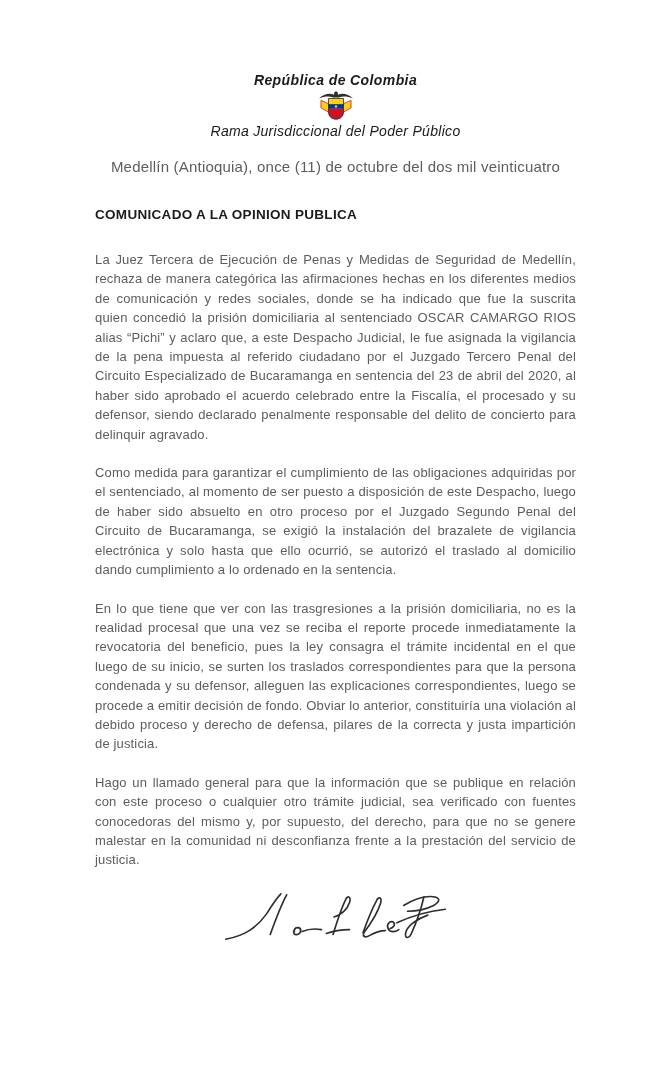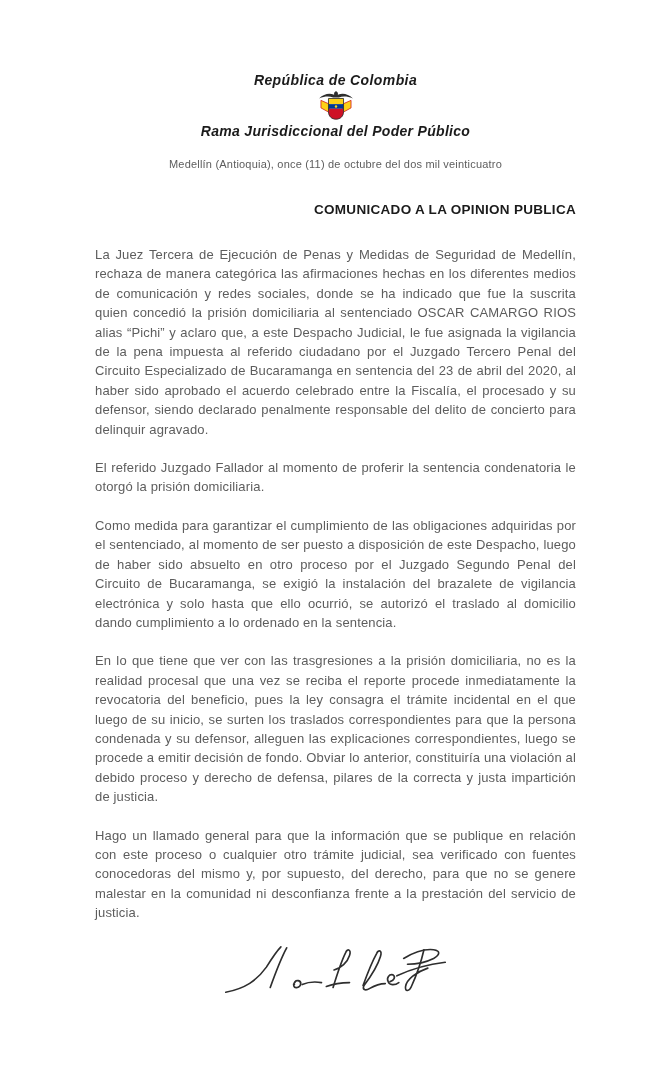--- a/index.html
+++ b/index.html
@@ -28,44 +28,44 @@
     font-style: italic;
     color: #1b1b1b;
     letter-spacing: 0.4px;
   }
   .crest {
     display: block;
     margin: 2px auto 0;
   }
   .branch {
     font-size: 14px;
-    font-weight: bold;
+    font-weight: normal;
     font-style: italic;
     color: #1b1b1b;
     letter-spacing: 0.3px;
     margin-top: 1px;
   }
   .court {
     font-size: 13.5px;
     font-weight: bold;
     color: #1b1b1b;
     line-height: 17px;
     letter-spacing: 0.2px;
     margin-top: 2px;
   }
   .dateline {
     margin-top: 19px;
     text-align: center;
     color: #5d5d5d;
-    font-size: 11px;
+    font-size: 15px;
     letter-spacing: 0.2px;
   }
   .doc-title {
     margin-top: 32px;
-    text-align: right;
+    text-align: left;
     font-weight: bold;
     color: #1b1b1b;
     font-size: 13.5px;
     letter-spacing: 0.3px;
   }
   .bodytext {
     margin-top: 28px;
     color: #5d5d5d;
     font-size: 13px;
     line-height: 19.4px;
@@ -103,21 +103,20 @@
 
     <div class="branch">Rama Jurisdiccional del Poder Público</div>
   </div>
 
   <div class="dateline">Medellín (Antioquia), once (11) de octubre del dos mil veinticuatro</div>
 
   <div class="doc-title">COMUNICADO A LA OPINION PUBLICA</div>
 
   <div class="bodytext">
     <p>La Juez Tercera de Ejecución de Penas y Medidas de Seguridad de Medellín, rechaza de manera categórica las afirmaciones hechas en los diferentes medios de comunicación y redes sociales, donde se ha indicado que fue la suscrita quien concedió la prisión domiciliaria al sentenciado OSCAR CAMARGO RIOS alias “Pichi” y aclaro que, a este Despacho Judicial, le fue asignada la vigilancia de la pena impuesta al referido ciudadano por el Juzgado Tercero Penal del Circuito Especializado de Bucaramanga en sentencia del 23 de abril del 2020, al haber sido aprobado el acuerdo celebrado entre la Fiscalía, el procesado y su defensor, siendo declarado penalmente responsable del delito de concierto para delinquir agravado.</p>
-    <p>El referido Juzgado Fallador al momento de proferir la sentencia condenatoria le otorgó la prisión domiciliaria.</p>
     <p>Como medida para garantizar el cumplimiento de las obligaciones adquiridas por el sentenciado, al momento de ser puesto a disposición de este Despacho, luego de haber sido absuelto en otro proceso por el Juzgado Segundo Penal del Circuito de Bucaramanga, se exigió la instalación del brazalete de vigilancia electrónica y solo hasta que ello ocurrió, se autorizó el traslado al domicilio dando cumplimiento a lo ordenado en la sentencia.</p>
     <p>En lo que tiene que ver con las trasgresiones a la prisión domiciliaria, no es la realidad procesal que una vez se reciba el reporte procede inmediatamente la revocatoria del beneficio, pues la ley consagra el trámite incidental en el que luego de su inicio, se surten los traslados correspondientes para que la persona condenada y su defensor, alleguen las explicaciones correspondientes, luego se procede a emitir decisión de fondo.  Obviar lo anterior, constituiría una violación al debido proceso y derecho de defensa, pilares de la correcta y justa impartición de justicia.</p>
     <p>Hago un llamado general para que la información que se publique en relación con este proceso o cualquier otro trámite judicial, sea verificado con fuentes conocedoras del mismo y, por supuesto, del derecho, para que no se genere malestar en la comunidad ni desconfianza frente a la prestación del servicio de justicia.</p>
   </div>
 
   <div class="sig-block">
     <svg class="sig-svg" width="235" height="58" viewBox="0 0 235 60" xmlns="http://www.w3.org/2000/svg" fill="none" stroke="#2e2e2e" stroke-width="1.7" stroke-linecap="round">
 
       <path d="M4 52 C24 48 36 40 46 26 C51 18 56 10 61 5"></path>
       <path d="M50 47 C55 33 61 17 67 6"></path>

